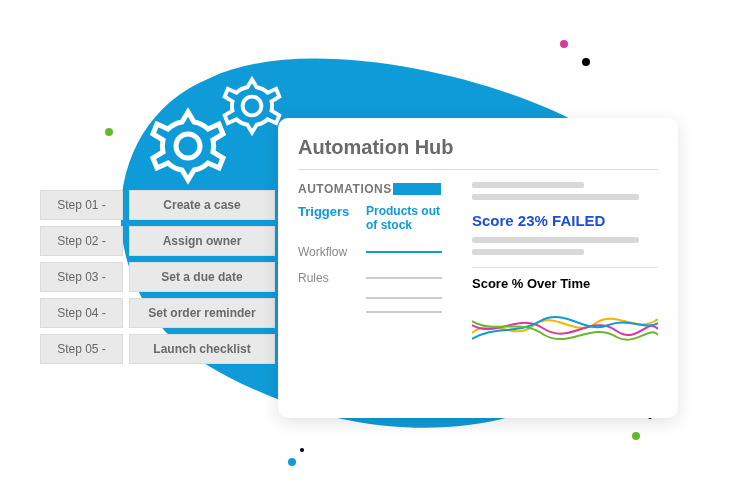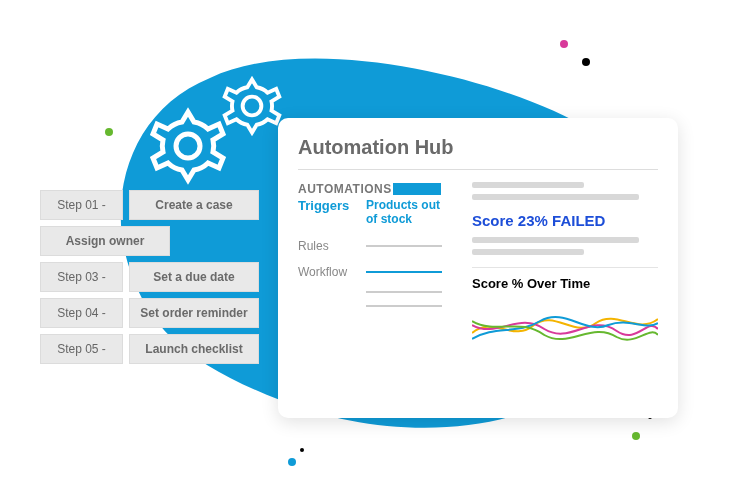--- a/index.html
+++ b/index.html
@@ -34,40 +34,40 @@
   }
   .step-row { display:flex; gap:6px; }
   .step-tag, .step-action {
     background:#e9e9e9;
     border:1px solid #dcdcdc;
     font-size:12px; color:#666;
     height:30px;
     display:flex; align-items:center; justify-content:center;
   }
   .step-tag { width:83px; font-weight:500; }
-  .step-action { width:130px; font-weight:600; color:#6a6a6a; }
+  .step-action { width:146px; font-weight:600; color:#6a6a6a; }
 
   .card {
     position:absolute; left:278px; top:118px;
     width:400px; height:300px;
     background:#fff; border-radius:10px;
     box-shadow:0 4px 18px rgba(0,0,0,0.12);
     z-index:4;
     padding:18px 20px 24px 20px;
     display:flex; flex-direction:column;
   }
   .card-title { font-size:20px; font-weight:600; color:#6a6a6a; padding-bottom:10px; border-bottom:1px solid #ddd; }
   .card-body { flex:1; display:flex; gap:14px; padding-top:12px; }
   .col-left { width:160px; }
   .col-right { flex:1; display:flex; flex-direction:column; }
 
   .auto-head { display:flex; align-items:center; gap:1px; font-size:12px; font-weight:700; color:#777; letter-spacing:0.5px; }
   .auto-bar { width:48px; height:12px; background:#0f9bd7; }
 
-  .trig-row { display:flex; gap:10px; margin-top:2px; }
+  .trig-row { display:flex; gap:10px; margin-top:8px; }
   .trig-lbl { font-size:13px; font-weight:700; color:#0f9bd7; width:58px; }
   .prod { font-size:12px; font-weight:700; color:#0f9bd7; line-height:1.2; width:76px; }
   .wf-row { display:flex; align-items:center; gap:10px; margin-top:12px; }
   .wf-lbl { font-size:12px; color:#888; width:58px; }
   .line { height:2px; background:#ccc; width:76px; }
   .line-blue { background:#0f9bd7; }
 
   .skel { height:6px; background:#d8d8d8; border-radius:2px; margin-bottom:6px; }
   .skel.s1 { width:60%; }
   .skel.s2 { width:90%; }
@@ -109,20 +109,21 @@
     </g>
   </g>
 </svg>
 
 <div class="steps">
   <div class="step-row">
     <div class="step-tag">Step 01 -</div>
     <div class="step-action">Create a case</div>
   </div>
   <div class="step-row">
+    <div class="step-tag">Step 02 -</div>
     <div class="step-action">Assign owner</div>
   </div>
   <div class="step-row">
     <div class="step-tag">Step 03 -</div>
     <div class="step-action">Set a due date</div>
   </div>
   <div class="step-row">
     <div class="step-tag">Step 04 -</div>
     <div class="step-action">Set order reminder</div>
   </div>
@@ -138,26 +139,26 @@
     <div class="col-left">
       <div class="auto-head">
         <span>AUTOMATIONS</span>
         <span class="auto-bar"></span>
       </div>
       <div class="trig-row">
         <span class="trig-lbl">Triggers</span>
         <span class="prod">Products out of stock</span>
       </div>
       <div class="wf-row">
+        <span class="wf-lbl">Workflow</span>
+        <span class="line line-blue"></span>
+      </div>
+      <div class="wf-row">
         <span class="wf-lbl">Rules</span>
         <span class="line"></span>
-      </div>
-      <div class="wf-row">
-        <span class="wf-lbl">Workflow</span>
-        <span class="line line-blue"></span>
       </div>
       <div class="wf-row">
         <span class="wf-lbl"></span>
         <span class="line"></span>
       </div>
       <div class="wf-row">
         <span class="wf-lbl"></span>
         <span class="line"></span>
       </div>
     </div>

